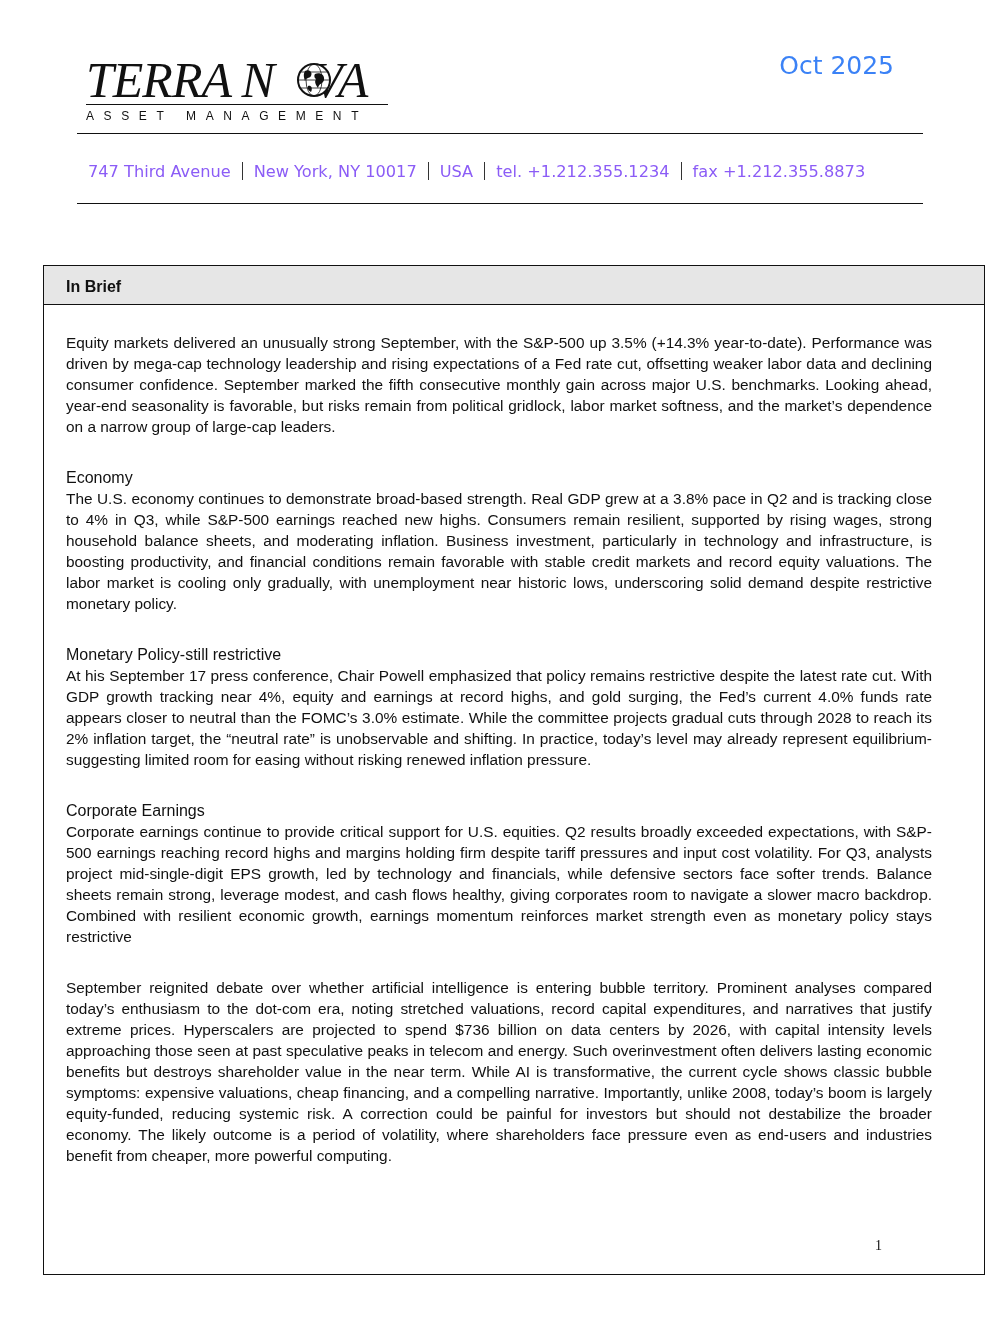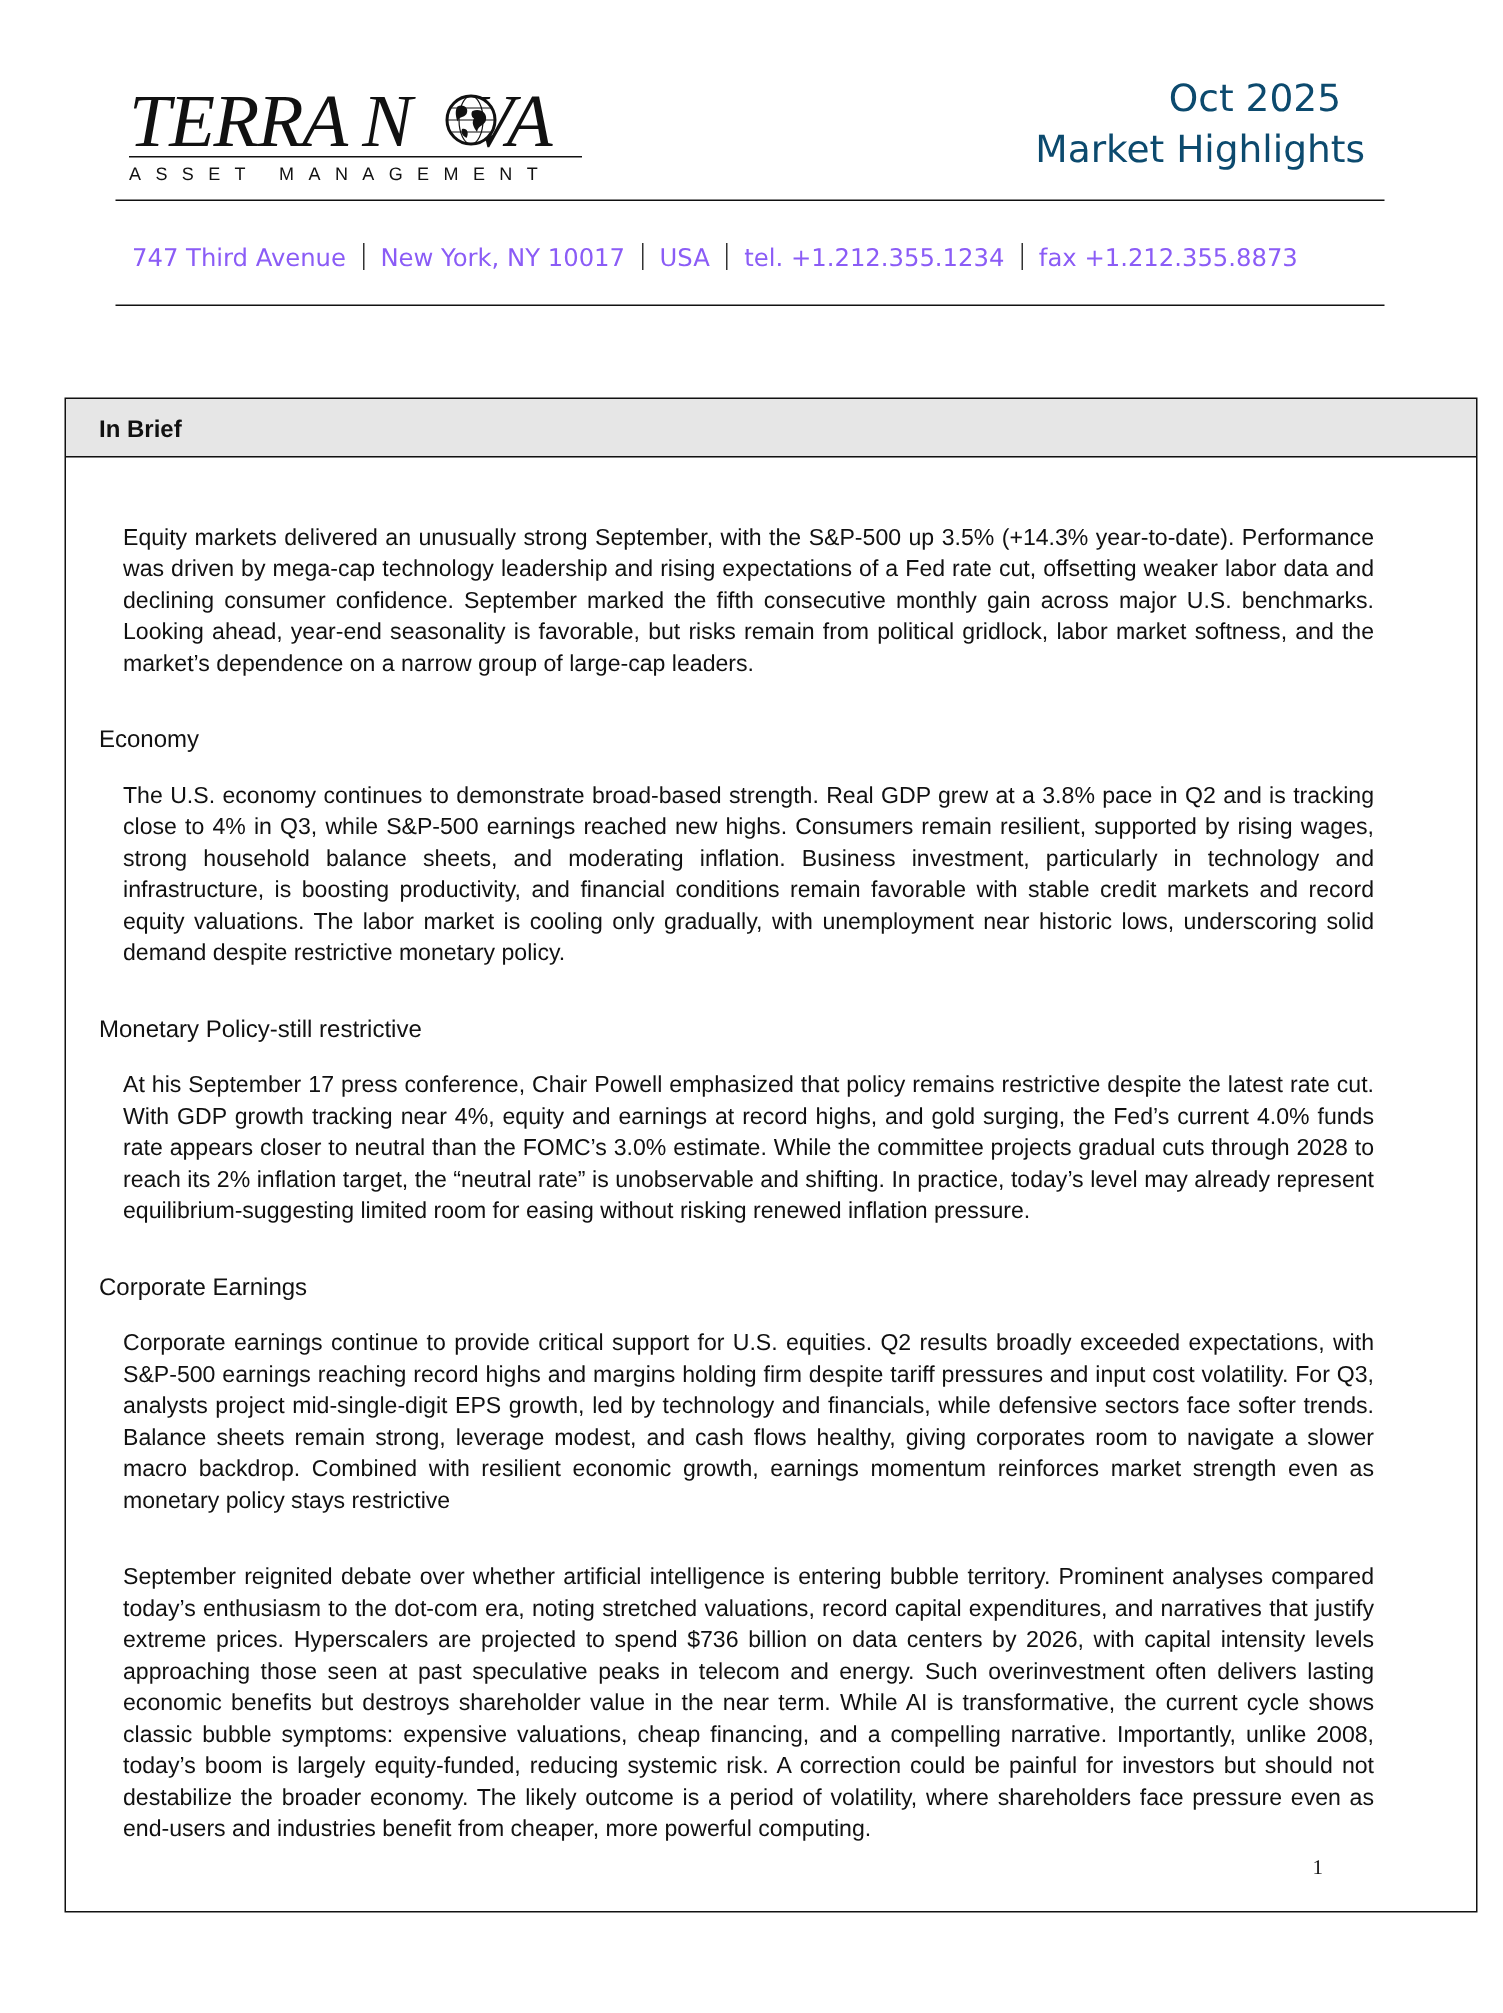--- a/index.html
+++ b/index.html
@@ -2,32 +2,32 @@
 <html><head>
 <meta charset="utf-8">
 <style>
   html, body { margin: 0; padding: 0; background: #ffffff; }
   body { width: 1002px; height: 1342px; position: relative; overflow: hidden; color: #111; }
   .logo { position: absolute; left: 86px; top: 56px; width: 302px; height: 70px; }
   .logo-word { position: absolute; left: 0; top: 0; font-family: "Liberation Serif", "DejaVu Serif", serif; font-size: 50px; line-height: 48px; letter-spacing: -1px; color: #111; white-space: nowrap; font-style: italic; }
   .logo-globe { position: absolute; left: 210px; top: 6px; width: 36px; height: 36px; }
   .logo-rule { position: absolute; left: 0; top: 48px; width: 302px; height: 1px; background: #111; }
   .logo-tagline { position: absolute; left: 0; top: 53px; width: 302px; font-family: "Liberation Sans", "DejaVu Sans", sans-serif; font-size: 12px; letter-spacing: 9.6px; color: #111; white-space: nowrap; }
-  .title-block { position: absolute; right: 92px; top: 50px; text-align: right; font-family: "DejaVu Sans", sans-serif; color: #0c4a6e; }
+  .title-block { position: absolute; right: 92px; top: 50px; text-align: right; font-family: "DejaVu Sans", sans-serif; color: #3b82f6; }
   .title-date { font-size: 25px; line-height: 32px; padding-right: 16px; }
   .title-name { font-size: 25px; line-height: 36px; }
   .rule-top { position: absolute; left: 77px; top: 133px; width: 846px; height: 1px; background: #111; }
   .address { position: absolute; left: 88px; top: 162px; font-family: "DejaVu Sans", sans-serif; font-size: 16.2px; color: #8b5cf6; white-space: nowrap; }
   .address .sep { display: inline-block; width: 1px; height: 18px; background: #333; vertical-align: -3px; margin: 0 11px; }
   .rule-bottom { position: absolute; left: 77px; top: 203px; width: 846px; height: 1px; background: #111; }
   .box { position: absolute; left: 43px; top: 265px; width: 940px; height: 1008px; border: 1px solid #111; box-sizing: content-box; }
   .box-head { height: 38px; background: #e6e6e6; border-bottom: 1px solid #111; position: relative; }
   .box-head-title { position: absolute; left: 22px; top: 12px; font-family: "Liberation Sans", "DejaVu Sans", sans-serif; font-weight: bold; font-size: 16px; color: #111; }
   .content { position: absolute; left: 22px; top: 66px; width: 866px; font-family: "Liberation Sans", "DejaVu Sans", sans-serif; font-size: 15.4px; line-height: 21px; color: #111; }
-  .content p { margin: 16px; text-align: justify; }
+  .content p { margin: 0; text-align: justify; }
   .section { margin-top: 30px; }
   .section h2 { margin: 0; font-size: 16px; line-height: 21px; font-weight: normal; }
   .page-num { position: absolute; left: 831px; top: 972px; font-family: "Liberation Serif", "DejaVu Serif", serif; font-size: 14px; color: #111; }
 </style>
 </head>
 <body>
 
 <div class="logo">
   <div class="logo-word">
     <span>TERRA N</span><span style="display:inline-block;width:38px;"></span><span>VA</span>
@@ -41,21 +41,20 @@
     <path d="M9 9 C13 7 17 10 15 14 C13 17 10 15 9 19 C8 16 7 12 9 9 Z" fill="#111"></path>
     <path d="M19 12 C24 10 29 13 28 18 C27 22 23 21 22 26 C20 23 18 20 20 17 C18 16 18 13 19 12 Z" fill="#111"></path>
     <path d="M12 24 C15 23 17 26 15 30 C13 29 11 27 12 24 Z" fill="#111"></path>
   </svg>
   <div class="logo-rule"></div>
   <div class="logo-tagline">ASSET MANAGEMENT</div>
 </div>
 
 <div class="title-block">
   <div class="title-date">Oct 2025</div>
-  <div class="title-name">Market Highlights</div>
 </div>
 
 <div class="rule-top"></div>
 
 <div class="address">
   <span>747 Third Avenue</span><span class="sep"></span><span>New York, NY 10017</span><span class="sep"></span><span>USA</span><span class="sep"></span><span>tel. +1.212.355.1234</span><span class="sep"></span><span>fax +1.212.355.8873</span>
 </div>
 
 <div class="rule-bottom"></div>
 

